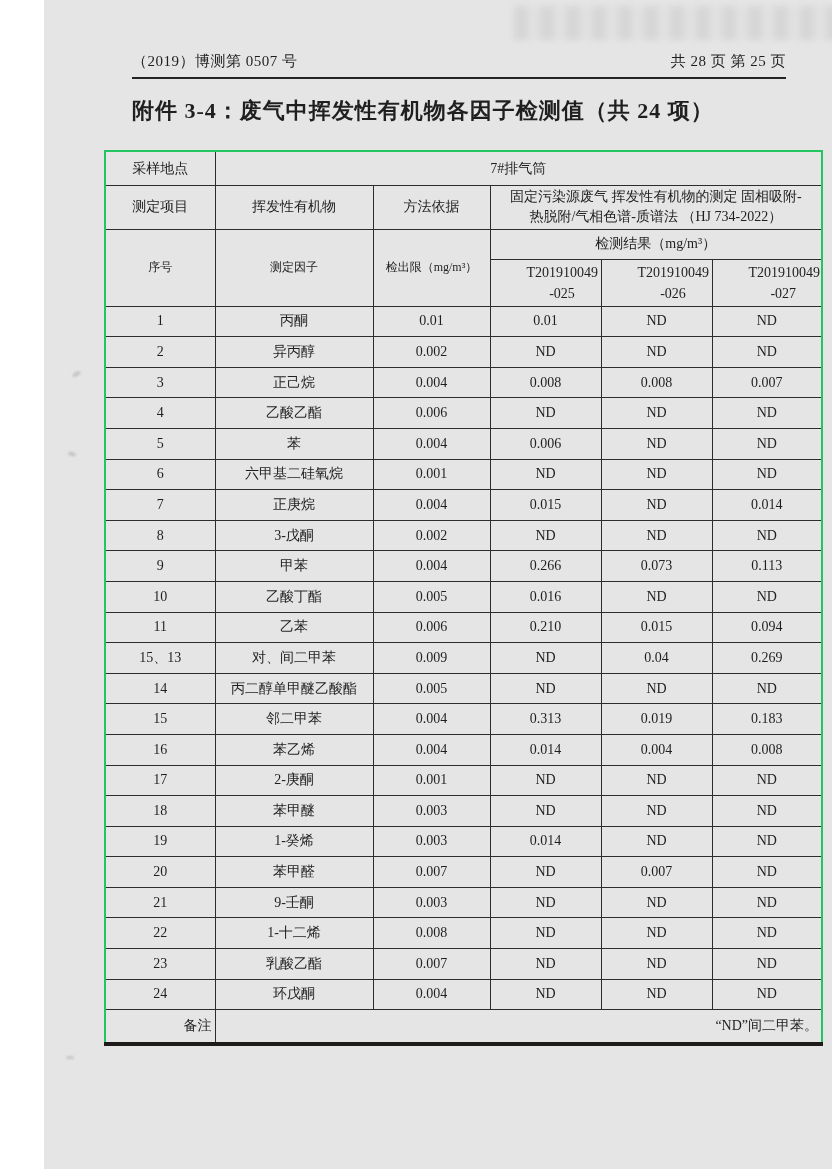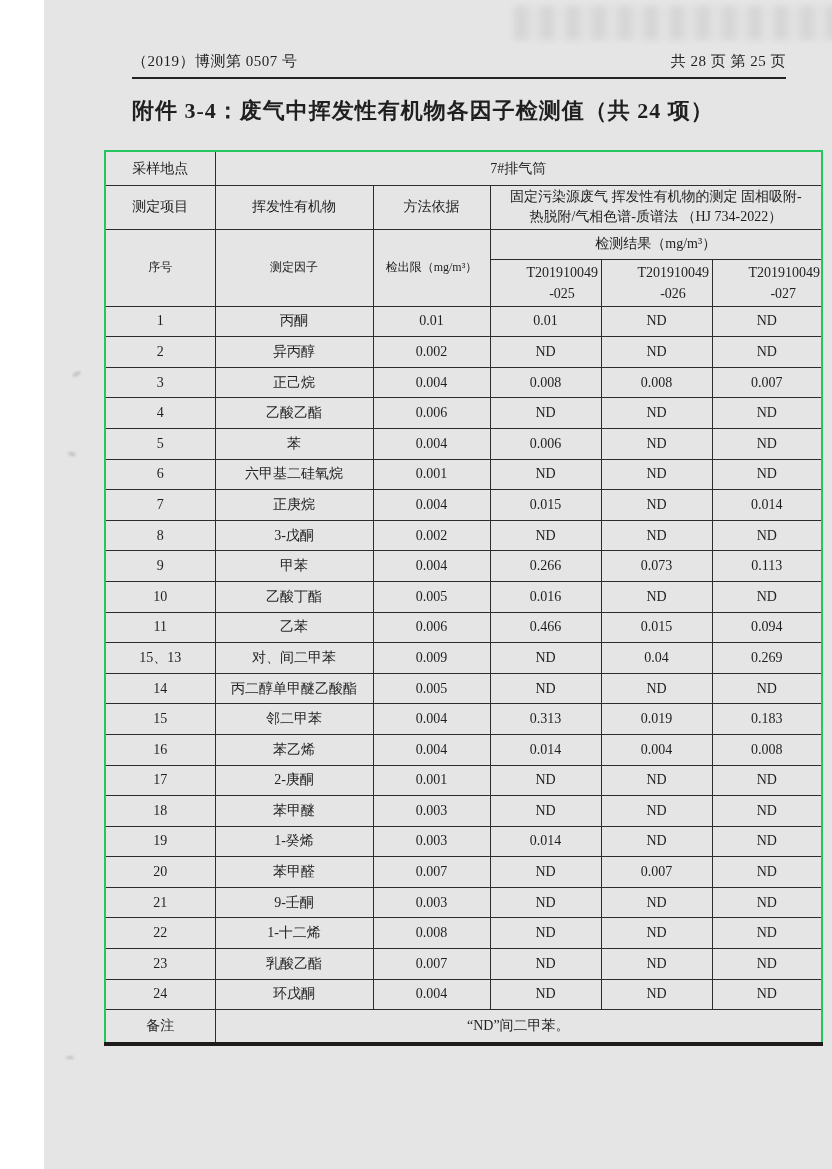--- a/index.html
+++ b/index.html
@@ -56,21 +56,21 @@
     padding:1px 3px;
     overflow:hidden;
   }
   table.report{border:2px solid #22c55e;}
   table.report tr.row-bottom td{border-bottom:4px solid #1d1c1b;}
   tr.row-site td{height:31px;}
   tr.row-item td{height:40px;}
   tr.row-result td{height:27px;}
   tr.row-samples td{height:44px;padding-left:36px;}
   tr.data-row td{height:27.6px;}
-  tr.row-note td{height:30px;}
+  tr.row-note td{height:30px;text-align:right;}
 
   td.method-cell{white-space:pre-line;line-height:1.45;padding:2px 4px;}
   td.sample-id{
     white-space:pre-line;text-align:left;padding-left:8px;line-height:1.5;
   }
   td.limit-head{white-space:nowrap;font-size:13.5px;padding:0;}
   td.rowspan-head{font-size:12px;}
 </style>
 </head>
 <body>
@@ -203,21 +203,21 @@
           <td>乙酸丁酯</td>
           <td>0.005</td>
           <td>0.016</td>
           <td>ND</td>
           <td>ND</td>
         </tr>
         <tr class="data-row">
           <td>11</td>
           <td>乙苯</td>
           <td>0.006</td>
-          <td>0.466</td>
+          <td>0.210</td>
           <td>0.015</td>
           <td>0.094</td>
         </tr>
         <tr class="data-row">
           <td>15、13</td>
           <td>对、间二甲苯</td>
           <td>0.009</td>
           <td>ND</td>
           <td>0.04</td>
           <td>0.269</td>

